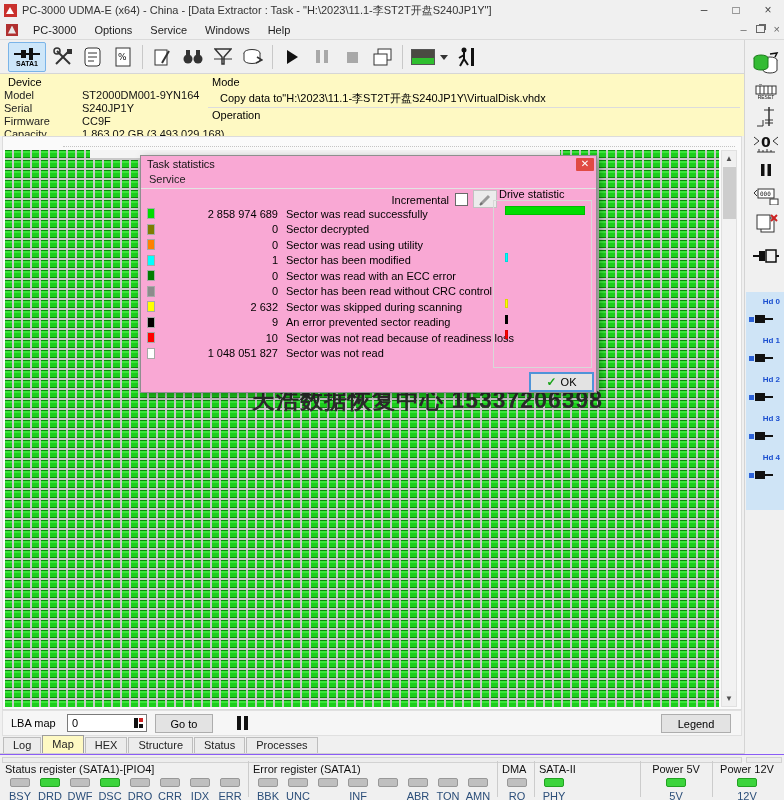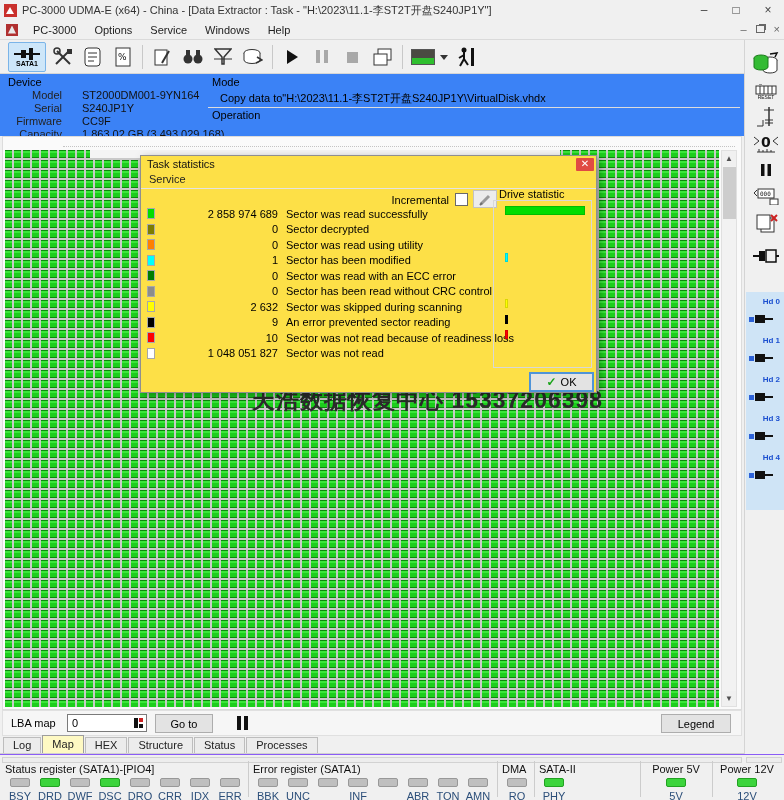--- a/index.html
+++ b/index.html
@@ -41,23 +41,23 @@
 .play-tri{width:0;height:0;border-top:7px solid transparent;border-bottom:7px solid transparent;
   border-left:11px solid #111}
 .pause-bars span{display:inline-block;width:4px;height:13px;background:#a8a8a8;margin:0 2px}
 .stop-sq{width:11px;height:11px;background:#a8a8a8}
 .preview-thumb{width:24px;height:16px;border:1px solid #555;
   background:linear-gradient(#4a4a42 0 8px,#2fbf2f 8px 16px)}
 .dd-arrow{width:0;height:0;border-left:4px solid transparent;border-right:4px solid transparent;
   border-top:5px solid #333;margin-left:5px}
 
 
-.infopanel{position:absolute;left:0;top:74px;width:744px;height:62px;background:#3b82f6}
+.infopanel{position:absolute;left:0;top:74px;width:744px;height:62px;background:#fef9c3}
 .dev-row{display:flex;line-height:13px}
-.dev-label{width:58px;text-align:right;color:#222;flex:none}
+.dev-label{width:58px;color:#222;flex:none}
 .dev-value{margin-left:20px;color:#111;white-space:nowrap}
 .v-div{position:absolute;left:205px;top:76px;width:1px;height:58px;background:#dcdcdc}
 .mode-value{font-weight:normal;white-space:nowrap}
 .h-rule{position:absolute;height:1px;background:#dcdcdc}
 
 
 .content{position:absolute;left:2px;top:136px;width:740px;height:574px;background:#fafafa;
   border:1px solid #dcdcdc}
 .part-label{position:absolute;left:8px;top:15px;color:#222;white-space:nowrap}
 .part-rule{position:absolute;left:60px;right:6px;top:9px;border-top:1px dotted #c4c4c4}
@@ -71,21 +71,21 @@
 .vscroll{position:absolute;left:718px;top:13px;width:16px;height:557px;background:#f2f2f2;border:1px solid #e0e0e0}
 .sbtn{position:absolute;left:0;width:14px;height:15px;background:#f0f0f0;color:#505050;
   font-size:8px;display:flex;align-items:center;justify-content:center}
 .sthumb{position:absolute;left:1px;top:16px;width:13px;height:52px;background:#cdcdcd}
 
 
 .watermark{position:absolute;left:252px;top:385px;font-size:23px;font-weight:600;color:#2b2b2b;
   letter-spacing:1px;z-index:6;white-space:nowrap}
 
 
-.dialog{position:absolute;left:140px;top:155px;width:457px;height:238px;background:#fde047;
+.dialog{position:absolute;left:140px;top:155px;width:457px;height:238px;background:#f9a8d4;
   border:1px solid #8f8f8f;box-shadow:3px 3px 8px rgba(0,0,0,.35);z-index:10}
 .dlg-title{position:absolute;left:6px;top:2px;color:#111}
 .dlg-close{position:absolute;right:2px;top:2px;width:18px;height:13px;background:#e04a43;color:#fff;
   font-size:10px;line-height:12px;text-align:center;border-radius:1px}
 .dlg-menu{position:absolute;left:8px;top:17px;color:#222}
 .dlg-menu-rule{position:absolute;left:0;top:32px;width:455px;height:1px;background:#e3e3e3}
 .incr-label{position:absolute;left:180px;top:38px;width:128px;text-align:right}
 .incr-check{position:absolute;left:314px;top:37px;width:13px;height:13px;background:#fff;border:1px solid #6a6a6a}
 .pencil-btn{position:absolute;left:332px;top:34px;width:24px;height:18px;background:#ececec;
   border:1px solid #c2c2c2;display:flex;align-items:center;justify-content:center}

